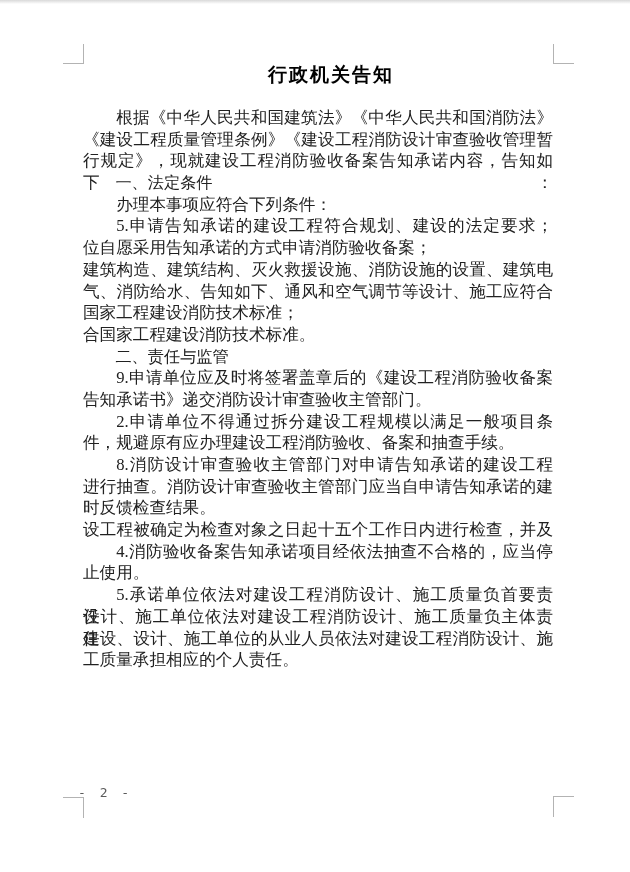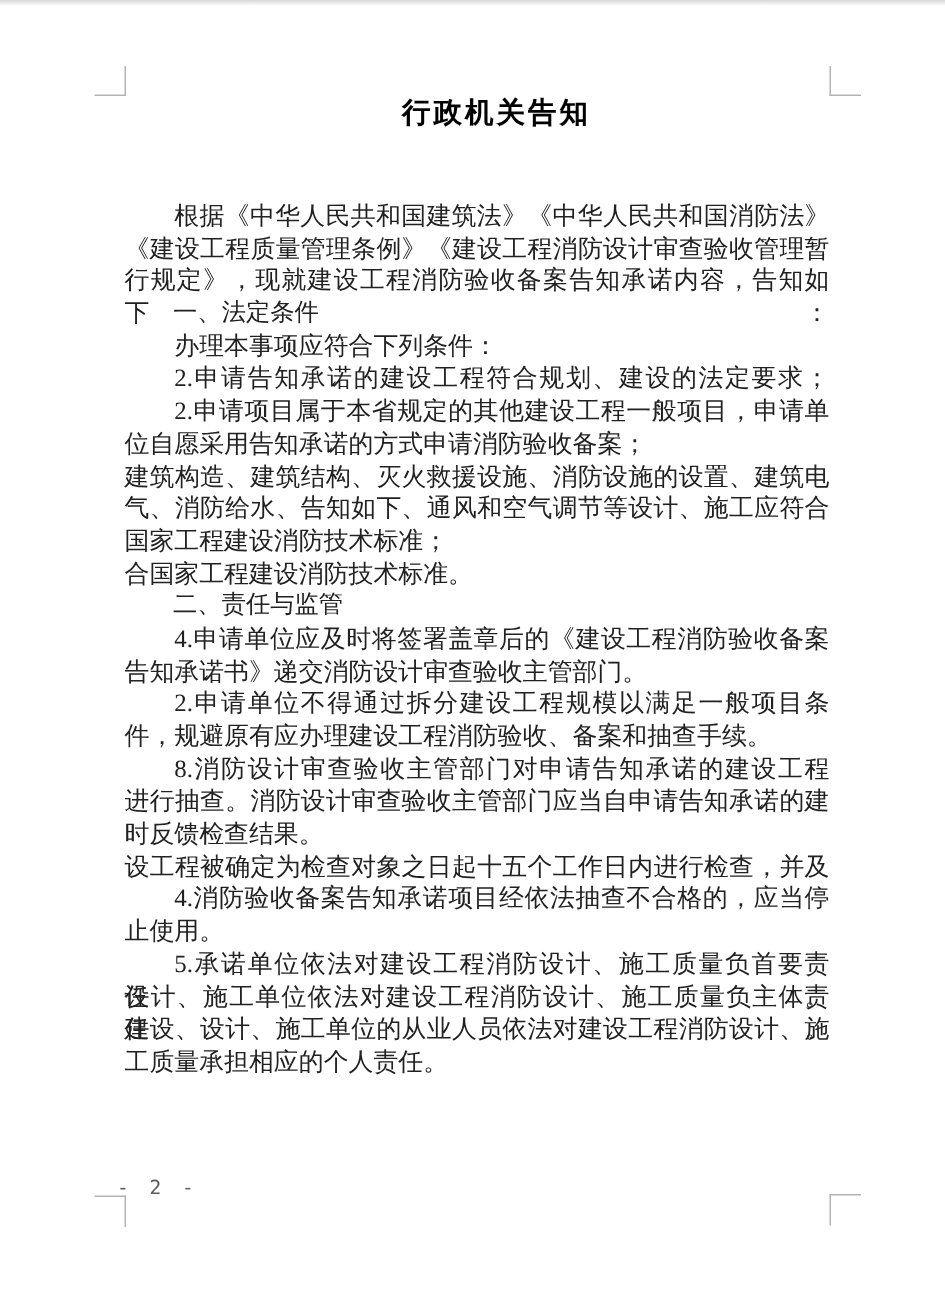--- a/index.html
+++ b/index.html
@@ -30,21 +30,21 @@
     text-align: center;
     font-size: 19px;
     font-weight: bold;
     color: #000000;
     letter-spacing: 2px;
     font-family: "Liberation Sans", sans-serif;
   }
   .doc-body {
     position: absolute;
     left: 83px;
-    top: 133px;
+    top: 107px;
     width: 470px;
     color: #212121;
   }
   .line {
     font-size: 16.6px;
     line-height: 21.7px;
     height: 21.7px;
     white-space: nowrap;
     text-align: left;
     color: #212121;
@@ -93,29 +93,28 @@
   <div class="crop-mark crop-br"></div>
 
   <div class="doc-title">行政机关告知</div>
 
   <div class="doc-body">
       <div class="line indent justify">根据《中华人民共和国建筑法》《中华人民共和国消防法》</div>
       <div class="line justify">《建设工程质量管理条例》《建设工程消防设计审查验收管理暂</div>
       <div class="line justify">行规定》，现就建设工程消防验收备案告知承诺内容，告知如下：</div>
       <div class="line indent bold">一、法定条件</div>
       <div class="line indent">办理本事项应符合下列条件：</div>
-      <div class="line indent justify">2.申请告知承诺的建设工程符合规划、建设的法定要求；</div>
-      <div class="line indent justify">2.申请项目属于本省规定的其他建设工程一般项目，申请单</div>
+      <div class="line indent justify">5.申请告知承诺的建设工程符合规划、建设的法定要求；</div>
       <div class="line">位自愿采用告知承诺的方式申请消防验收备案；</div>
       <div class="line justify">建筑构造、建筑结构、灭火救援设施、消防设施的设置、建筑电</div>
       <div class="line justify">气、消防给水、告知如下、通风和空气调节等设计、施工应符合</div>
       <div class="line">国家工程建设消防技术标准；</div>
       <div class="line">合国家工程建设消防技术标准。</div>
       <div class="line indent bold">二、责任与监管</div>
-      <div class="line indent justify">4.申请单位应及时将签署盖章后的《建设工程消防验收备案</div>
+      <div class="line indent justify">9.申请单位应及时将签署盖章后的《建设工程消防验收备案</div>
       <div class="line">告知承诺书》递交消防设计审查验收主管部门。</div>
       <div class="line indent justify">2.申请单位不得通过拆分建设工程规模以满足一般项目条</div>
       <div class="line">件，规避原有应办理建设工程消防验收、备案和抽查手续。</div>
       <div class="line indent justify">8.消防设计审查验收主管部门对申请告知承诺的建设工程</div>
       <div class="line justify">进行抽查。消防设计审查验收主管部门应当自申请告知承诺的建</div>
       <div class="line">时反馈检查结果。</div>
       <div class="line justify">设工程被确定为检查对象之日起十五个工作日内进行检查，并及</div>
       <div class="line indent justify">4.消防验收备案告知承诺项目经依法抽查不合格的，应当停</div>
       <div class="line">止使用。</div>
       <div class="line indent justify">5.承诺单位依法对建设工程消防设计、施工质量负首要责任。</div>

